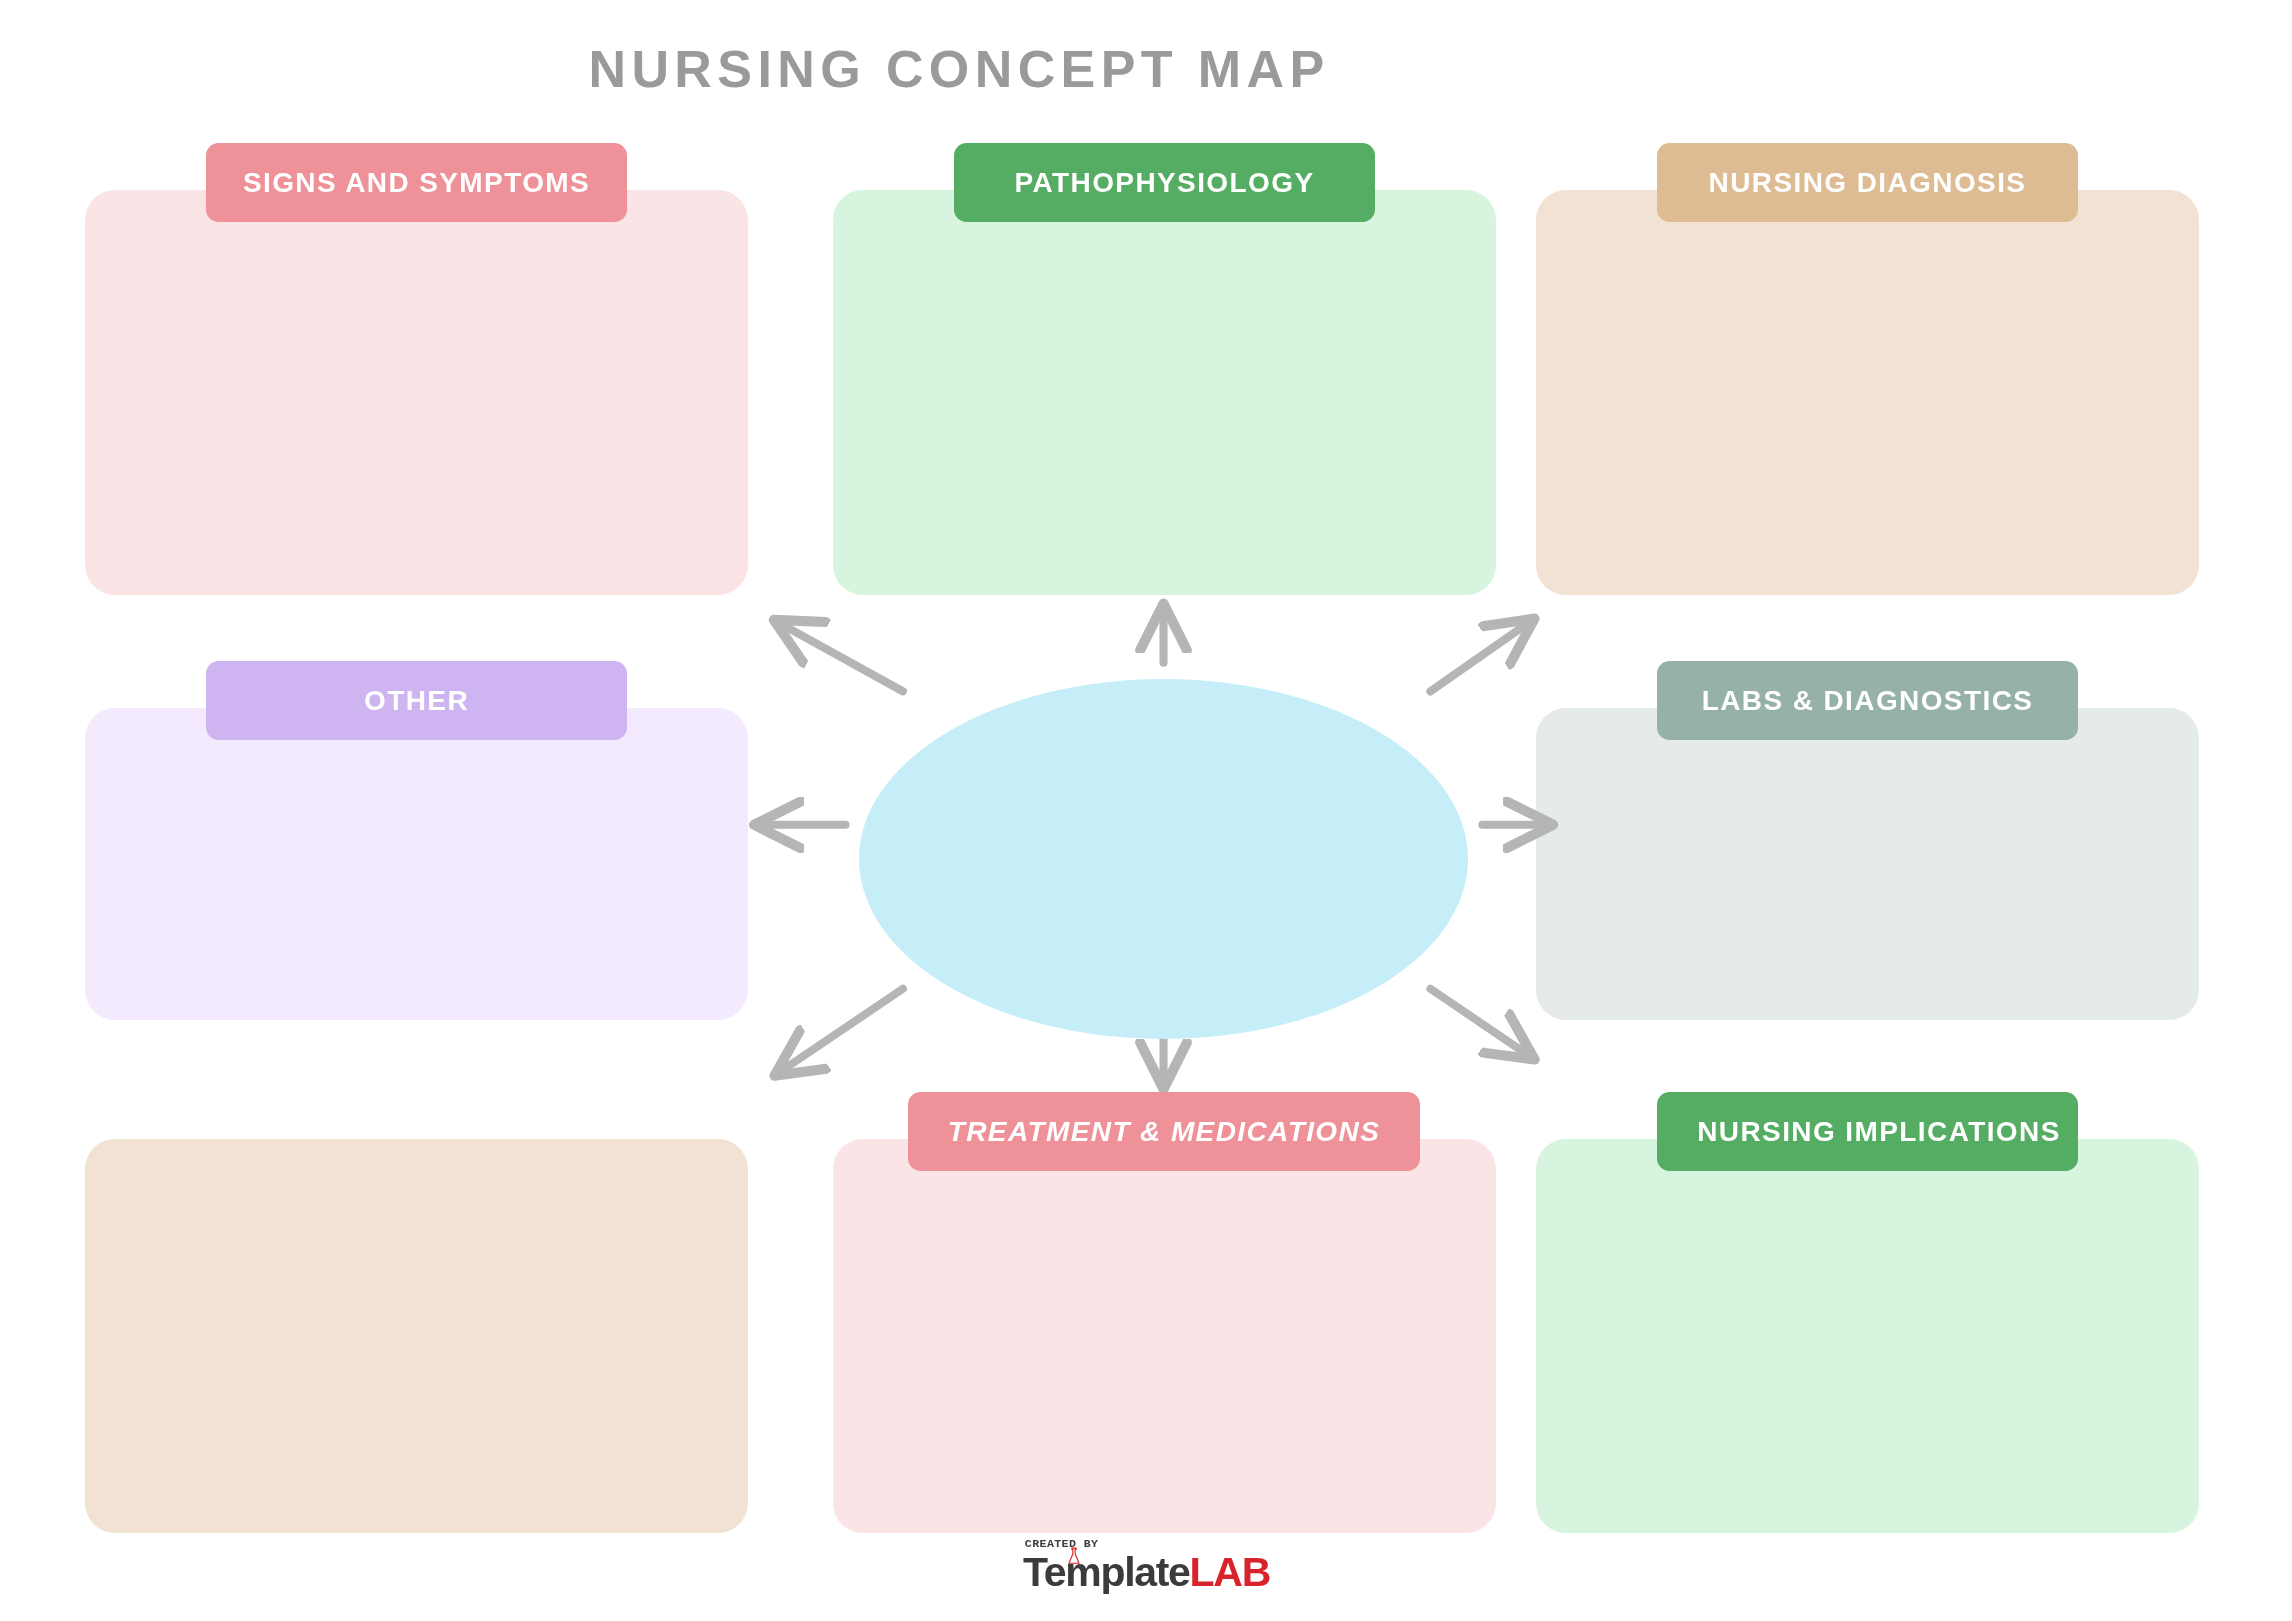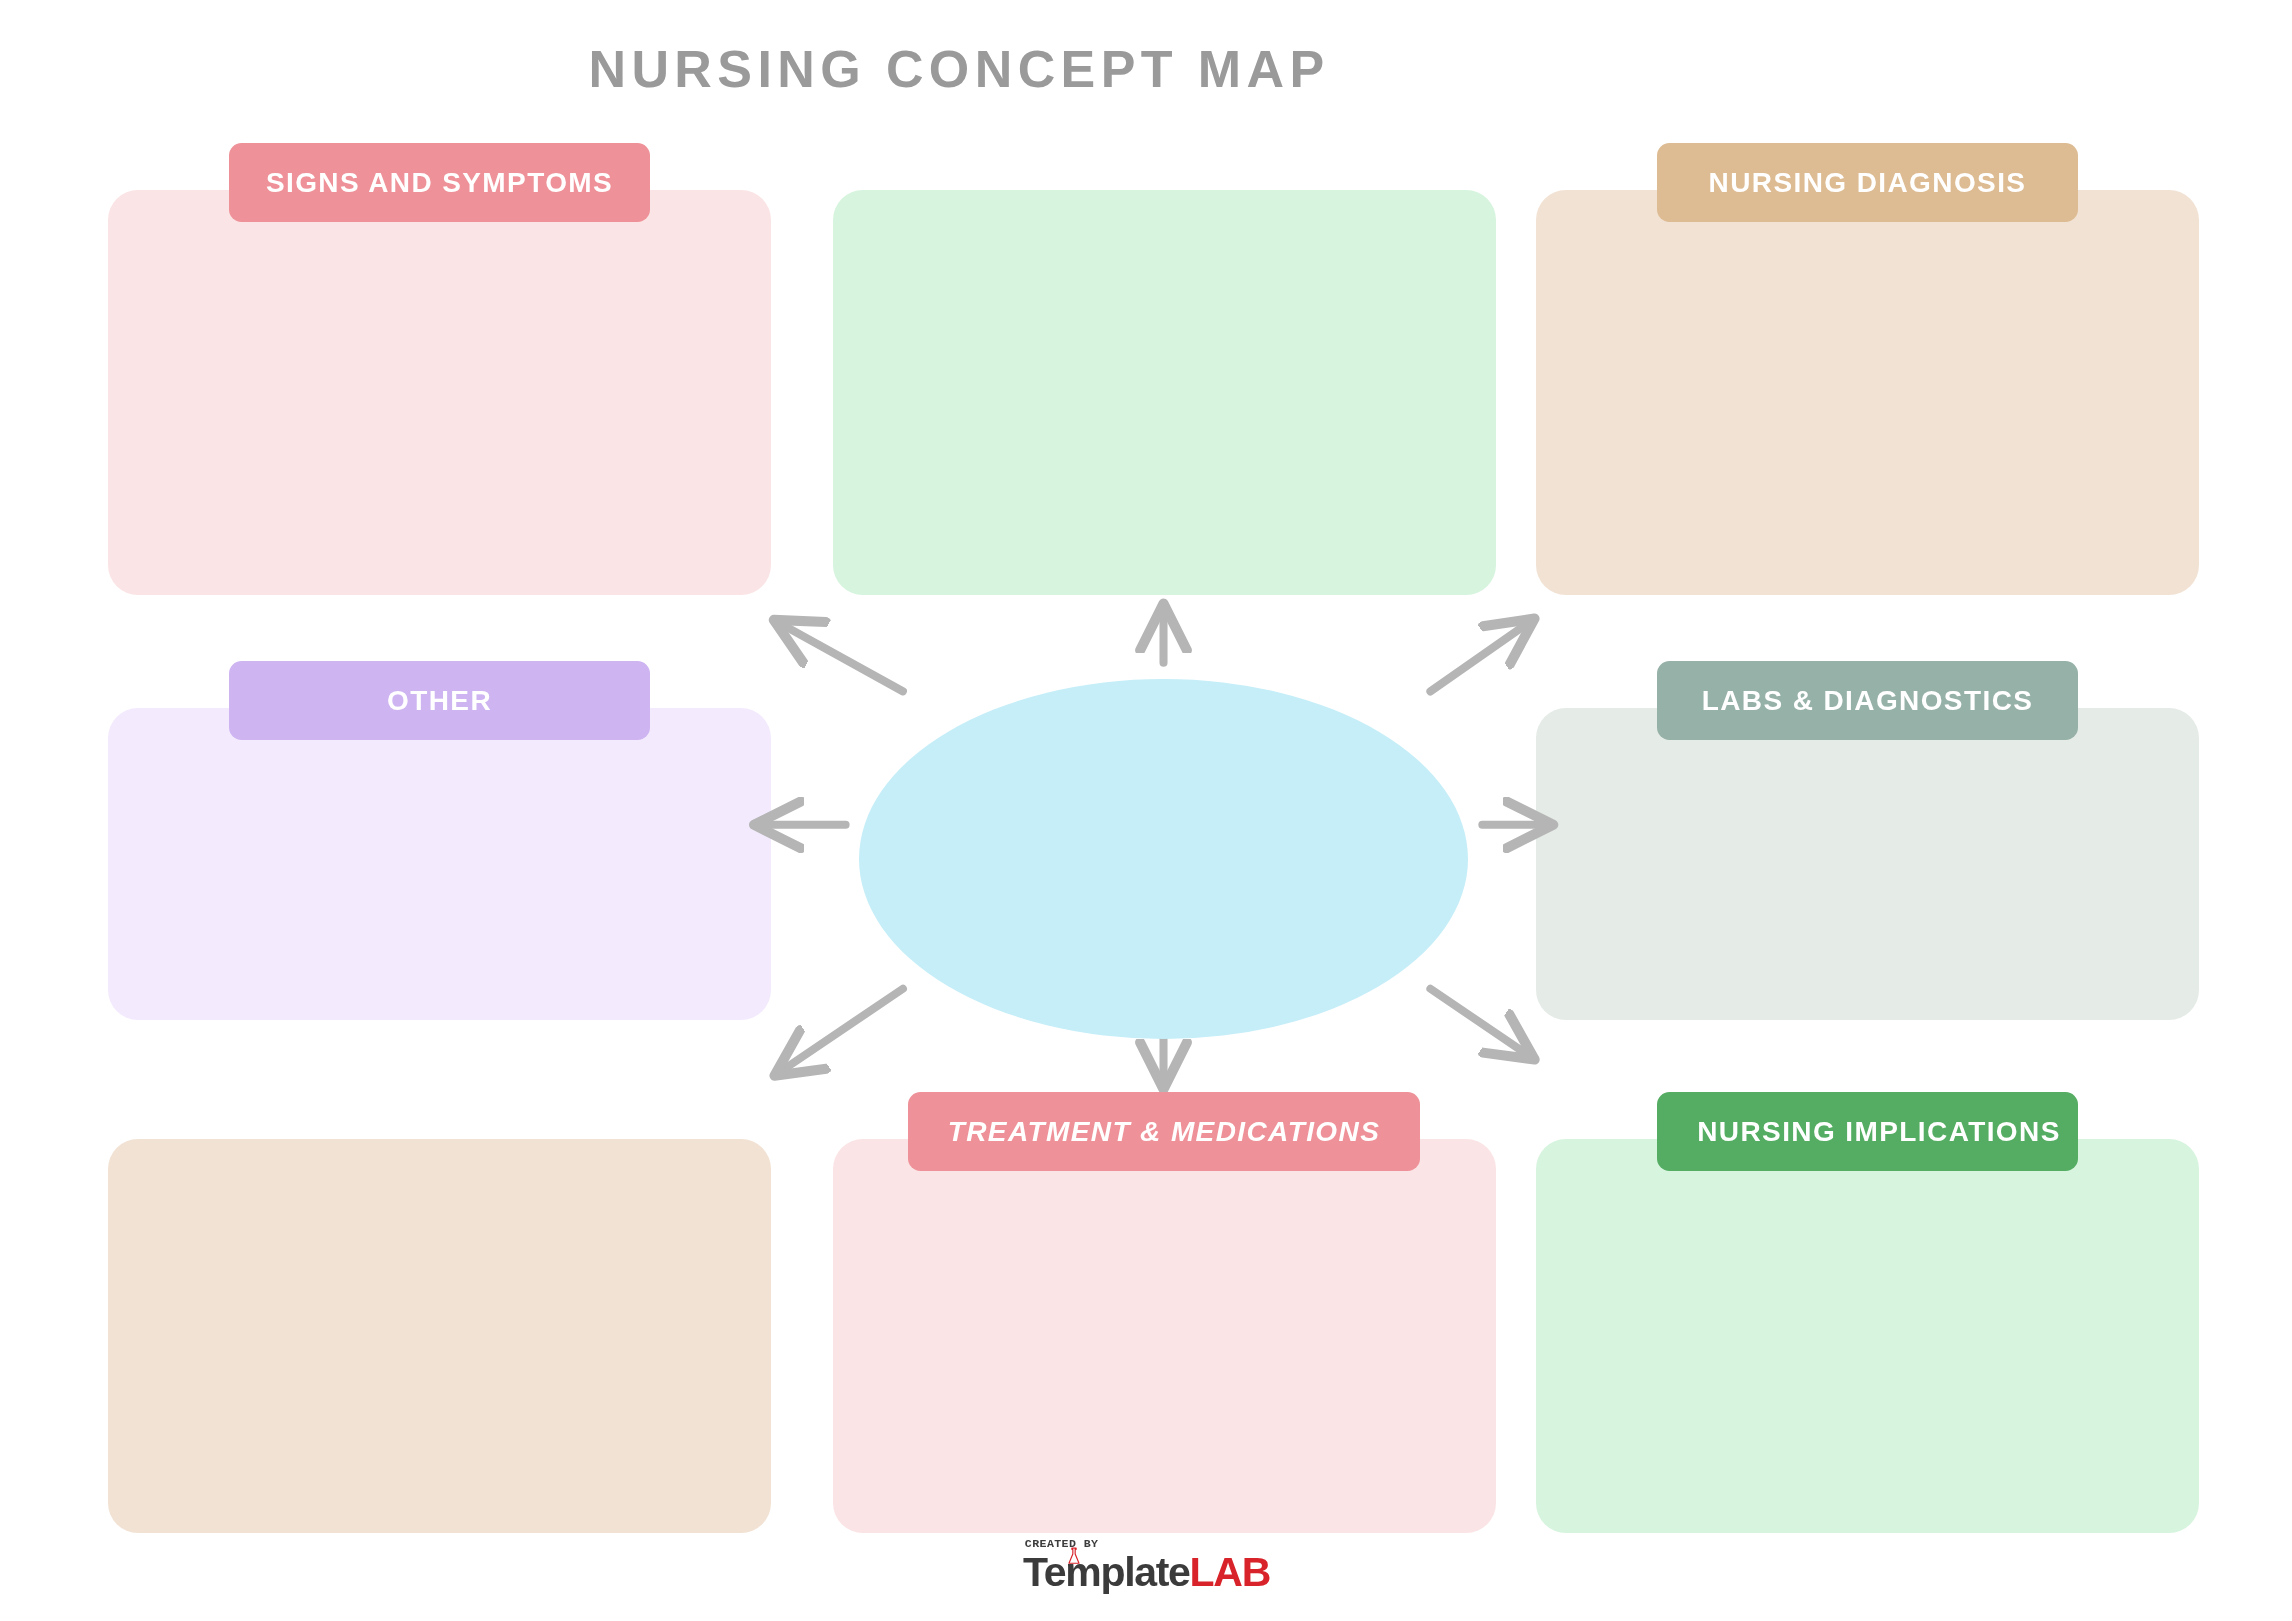--- a/index.html
+++ b/index.html
@@ -52,21 +52,21 @@
     font-weight: bold;
     font-size: 28px;
     letter-spacing: 1.4px;
     white-space: nowrap;
     box-sizing: border-box;
     z-index: 4;
   }
 
   
   
-  .col-1 { left: 108px; text-decoration: underline; }
+  .col-1 { left: 85px; text-decoration: underline; }
   .col-2 { left: 833px; }
   .col-3 { left: 1536px; }
 
   .row-1 { top: 190px;  height: 405px; }
   .row-2 { top: 708px;  height: 312px; }
   .row-3 { top: 1139px; height: 394px; }
 
   .panel { width: 663px; }
 
   
@@ -168,20 +168,21 @@
 
 <div id="center-ellipse"></div>
 
 <div class="panel col-1 row-1">
   <div class="panel-body" style="background:#fbe4e5;"></div>
   <div class="panel-header hdr" style="background:#ee9198;">SIGNS AND SYMPTOMS</div>
 </div>
 
 <div class="panel col-2 row-1">
   <div class="panel-body" style="background:#d6f4de;"></div>
+  <div class="panel-header hdr" style="background:#54ad62;">PATHOPHYSIOLOGY</div>
 </div>
 
 <div class="panel col-3 row-1">
   <div class="panel-body" style="background:#f2e2d3;"></div>
   <div class="panel-header hdr" style="background:#ddbb93;">NURSING DIAGNOSIS</div>
 </div>
 
 <div class="panel col-1 row-2">
   <div class="panel-body" style="background:#f3ebfd;"></div>
   <div class="panel-header hdr" style="background:#ceb5f2;">OTHER</div>

